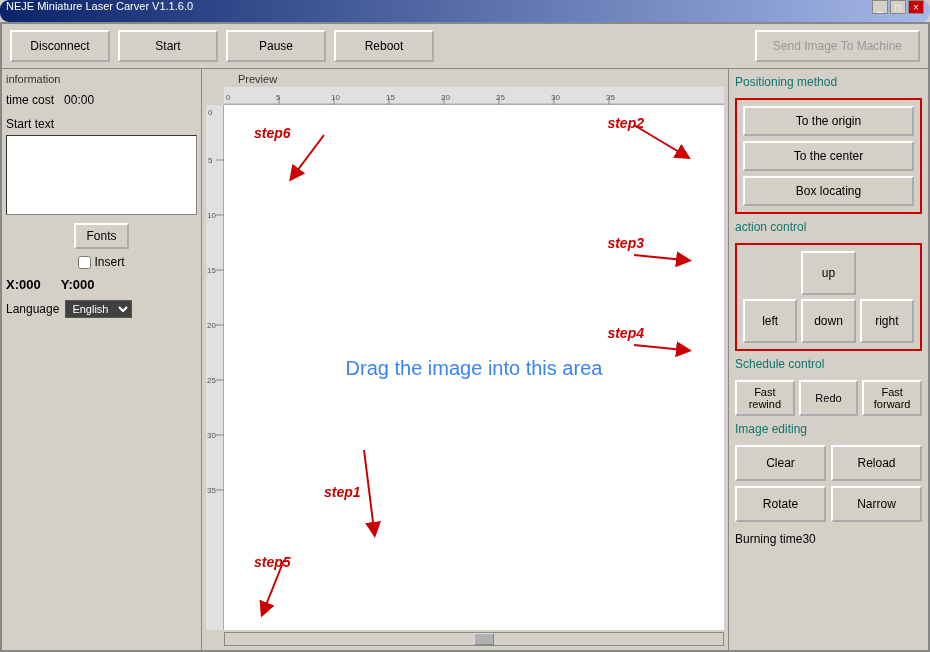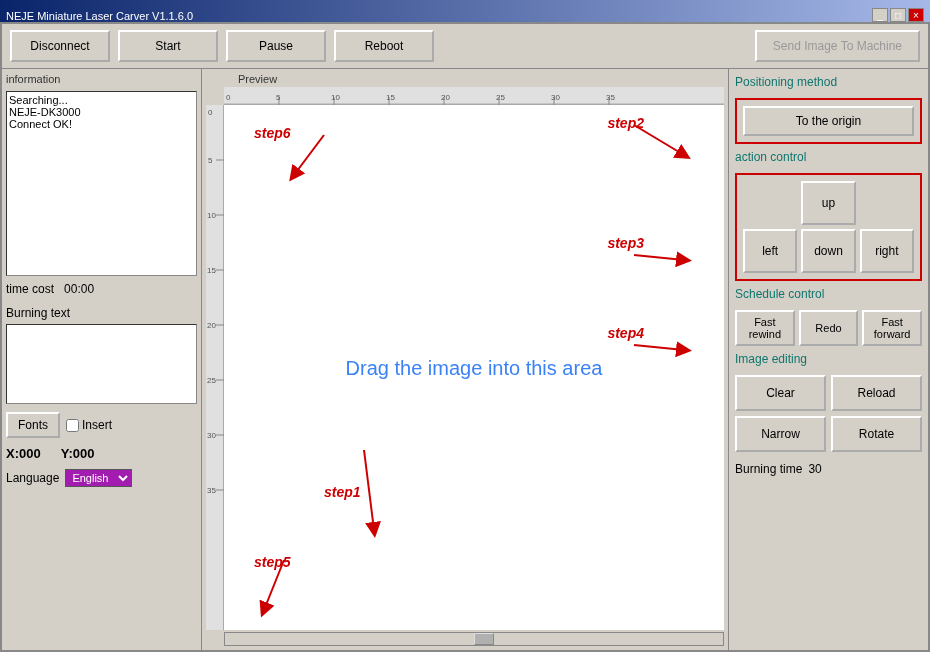--- a/index.html
+++ b/index.html
@@ -9,24 +9,25 @@
       background: #d4d0c8;
       width: 930px;
       height: 652px;
       overflow: hidden;
     }
     .title-bar {
       background: linear-gradient(to right, #0a246a, #a6b8e8);
       color: white;
       height: 22px;
       display: flex;
-      align-items: flex-end;
+      align-items: flex-start;
       justify-content: space-between;
       padding: 0 6px;
       font-size: 11px;
+      border-radius: 9px;
     }
     .title-bar-buttons {
       display: flex;
       gap: 2px;
     }
     .title-bar-btn {
       width: 16px;
       height: 14px;
       background: #d4d0c8;
       border: 1px solid #888;
@@ -103,20 +104,21 @@
       background: #fff;
       font-size: 11px;
       padding: 2px;
       resize: none;
     }
     .insert-row {
       display: flex;
       align-items: center;
       gap: 6px;
       margin-top: 4px;
+      flex-direction: column;
     }
     .fonts-btn {
       height: 26px;
       padding: 0 10px;
       background: #d4d0c8;
       border: 2px outset #fff;
       cursor: pointer;
       font-size: 12px;
     }
     .insert-check {
@@ -133,21 +135,21 @@
       margin-top: 4px;
     }
     .language-row {
       display: flex;
       align-items: center;
       gap: 6px;
       font-size: 12px;
       margin-top: 4px;
     }
     .language-select {
-      background: #a21caf;
+      background: #404040;
       color: white;
       border: 1px solid #555;
       font-size: 11px;
       padding: 1px 2px;
     }
     
     .center-panel {
       flex: 1;
       display: flex;
       flex-direction: column;
@@ -253,21 +255,20 @@
     .img-edit-btn {
       height: 36px;
       background: #d4d0c8;
       border: 2px outset #fff;
       cursor: pointer;
       font-size: 12px;
     }
     .burning-time-row {
       display: flex;
       align-items: center;
-      gap: 6px;
       font-size: 12px;
       margin-top: 4px;
     }
     .canvas-inner {
       flex: 1;
       position: relative;
       background: white;
     }
   </style>
 </head>
@@ -289,31 +290,26 @@
     <button class="toolbar-btn">Start</button>
     <button class="toolbar-btn">Pause</button>
     <button class="toolbar-btn">Reboot</button>
     <button class="toolbar-btn send-image" style="margin-left:auto;color:#999;">Send Image To Machine</button>
   </div>
 
   <div class="content-area">
 
     <div class="left-panel">
       <div class="section-label">information</div>
-      <div style="position:relative; height:185px; border:1px inset #888; background:#fff; overflow:auto; padding:2px; font-size:11px;">
-        <div>Searching...</div>
-        <div>NEJE-DK3000</div>
-        <div>Connect OK!</div>
-      </div>
       <div class="time-cost">
         <span>time cost</span>
         &nbsp;
         <span>00:00</span>
       </div>
-      <div class="insert-text-label">Burning text</div>
+      <div class="insert-text-label">Start text</div>
       <textarea class="insert-textarea" style=""></textarea>
       <div class="insert-row">
         <button class="fonts-btn">Fonts</button>
         <label class="insert-check">
           <input type="checkbox" style="">
           <span>Insert</span>
         </label>
       </div>
       <div class="coords-row">
         <span>X:000</span>
@@ -447,20 +443,22 @@
         <div style="height:14px; background:#d4d0c8; border:1px solid #888; margin-top:2px; margin-left:18px; position:relative;">
           <div style="width:20px; height:12px; background:#b0b0b0; border:1px outset #ddd; position:absolute; left:50%; top:0;"></div>
         </div>
       </div>
     </div>
 
     <div class="right-panel">
       <div class="right-section-label">Positioning method</div>
       <div class="right-section-box">
         <button class="right-btn">To the origin</button>
+        <button class="right-btn">To the center</button>
+        <button class="right-btn">Box locating</button>
       </div>
 
       <div class="right-section-label">action control</div>
       <div class="right-section-box">
         <div class="action-grid">
           <button class="action-btn up">up</button>
           <button class="action-btn left">left</button>
           <button class="action-btn down">down</button>
           <button class="action-btn right">right</button>
         </div>
@@ -470,22 +468,22 @@
       <div class="schedule-grid">
         <button class="schedule-btn">Fast rewind</button>
         <button class="schedule-btn">Redo</button>
         <button class="schedule-btn">Fast forward</button>
       </div>
 
       <div class="right-section-label">Image editing</div>
       <div class="image-editing-grid">
         <button class="img-edit-btn">Clear</button>
         <button class="img-edit-btn">Reload</button>
+        <button class="img-edit-btn">Rotate</button>
         <button class="img-edit-btn">Narrow</button>
-        <button class="img-edit-btn">Rotate</button>
       </div>
 
       <div class="burning-time-row">
         <span>Burning time</span>
         <span>30</span>
       </div>
     </div>
 
   </div>
 </div>

